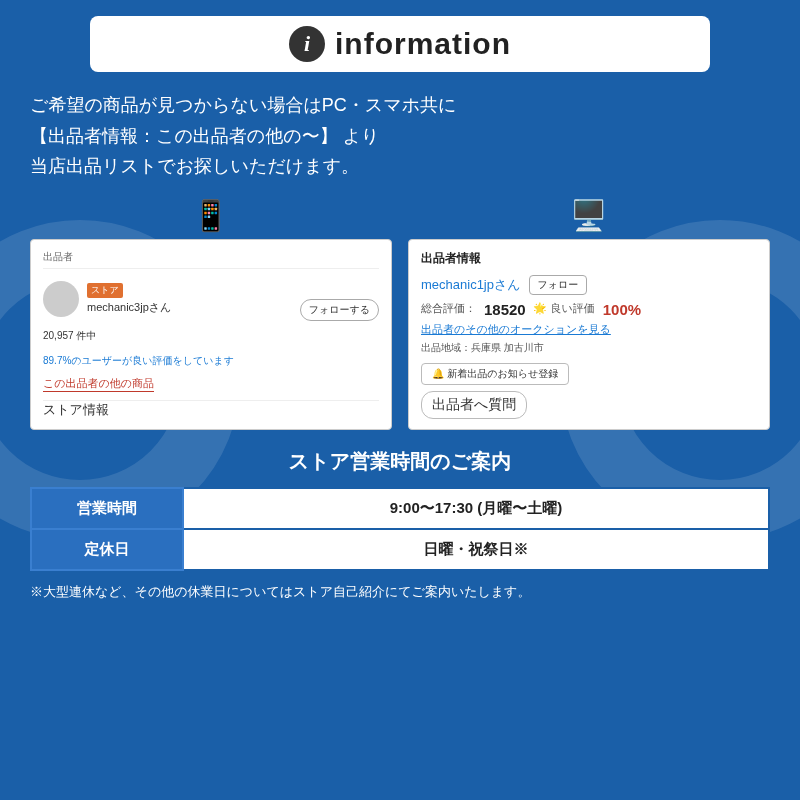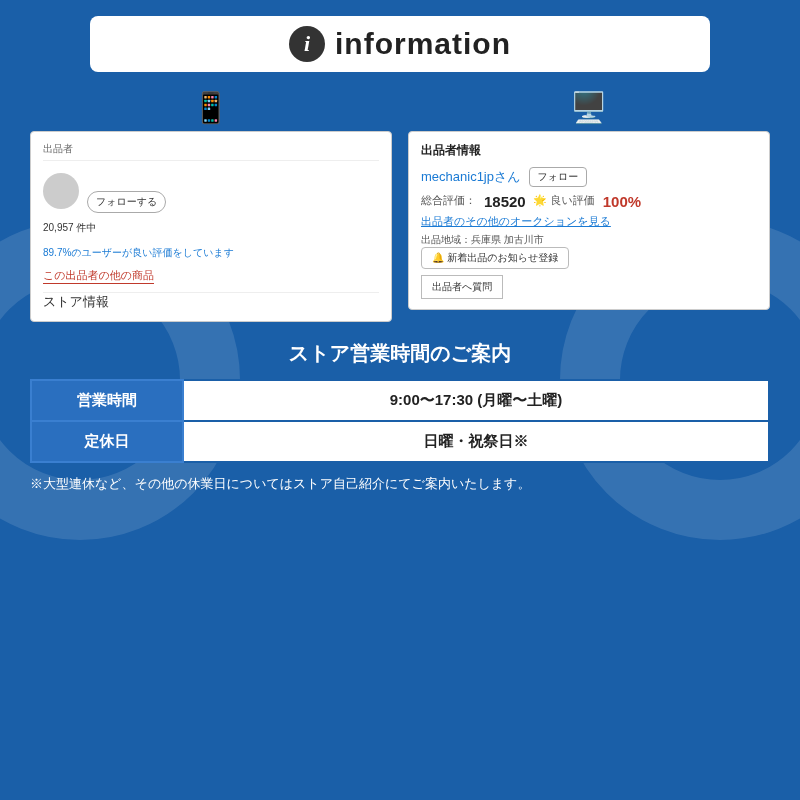--- a/index.html
+++ b/index.html
@@ -232,38 +232,39 @@
     .right-auction-link {
       color: #1a7ad4;
       font-size: 11px;
       text-decoration: underline;
       display: block;
       margin-bottom: 4px;
     }
     .right-location {
       font-size: 10px;
       color: #555;
+      margin-bottom: 8px;
     }
     .right-notify-btn {
       border: 1px solid #bbb;
       border-radius: 4px;
       font-size: 10px;
       padding: 3px 10px;
       color: #333;
       background: white;
       display: flex;
       align-items: center;
       gap: 4px;
       margin-bottom: 6px;
       width: fit-content;
     }
     .right-question-btn {
       border: 1px solid #bbb;
-      border-radius: 0;
-      font-size: 10px;
+      border-radius: 12px;
+      font-size: 14px;
       padding: 4px 10px;
       color: #333;
       background: white;
       width: fit-content;
     }
 
     
     .store-hours-section {
       text-align: center;
     }
@@ -322,29 +323,38 @@
 <div class="bg-circle-left"></div>
 <div class="bg-circle-right"></div>
 
 <div class="container">
 
   <div class="info-banner">
     <div class="info-icon">i</div>
     <span class="info-title">information</span>
   </div>
 
+  <div class="main-desc">
+    <span>ご希望の商品が見つからない場合はPC・スマホ共に</span><br>
+    <span>【出品者情報：この出品者の他の〜】 より</span><br>
+    <span>当店出品リストでお探しいただけます。</span>
+  </div>
 
   <div class="screenshots-row">
 
     <div class="screenshot-wrapper">
       <div class="phone-icon-wrap">📱</div>
       <div class="screenshot-panel">
         <div class="panel-seller-label">出品者</div>
         <div class="panel-seller-row">
           <div class="avatar-circle"></div>
+          <div class="seller-info-col">
+            <span class="store-badge">ストア</span><br>
+            <span class="seller-name">mechanic3jpさん</span>
+          </div>
           <button class="follow-btn">フォローする</button>
         </div>
         <div class="panel-stats">20,957 件中</div>
         <div class="panel-positive">89.7%のユーザーが良い評価をしています</div>
         <div class="panel-link">この出品者の他の商品</div>
         <div class="panel-store-info">ストア情報</div>
       </div>
     </div>
 
     <div class="screenshot-wrapper">

